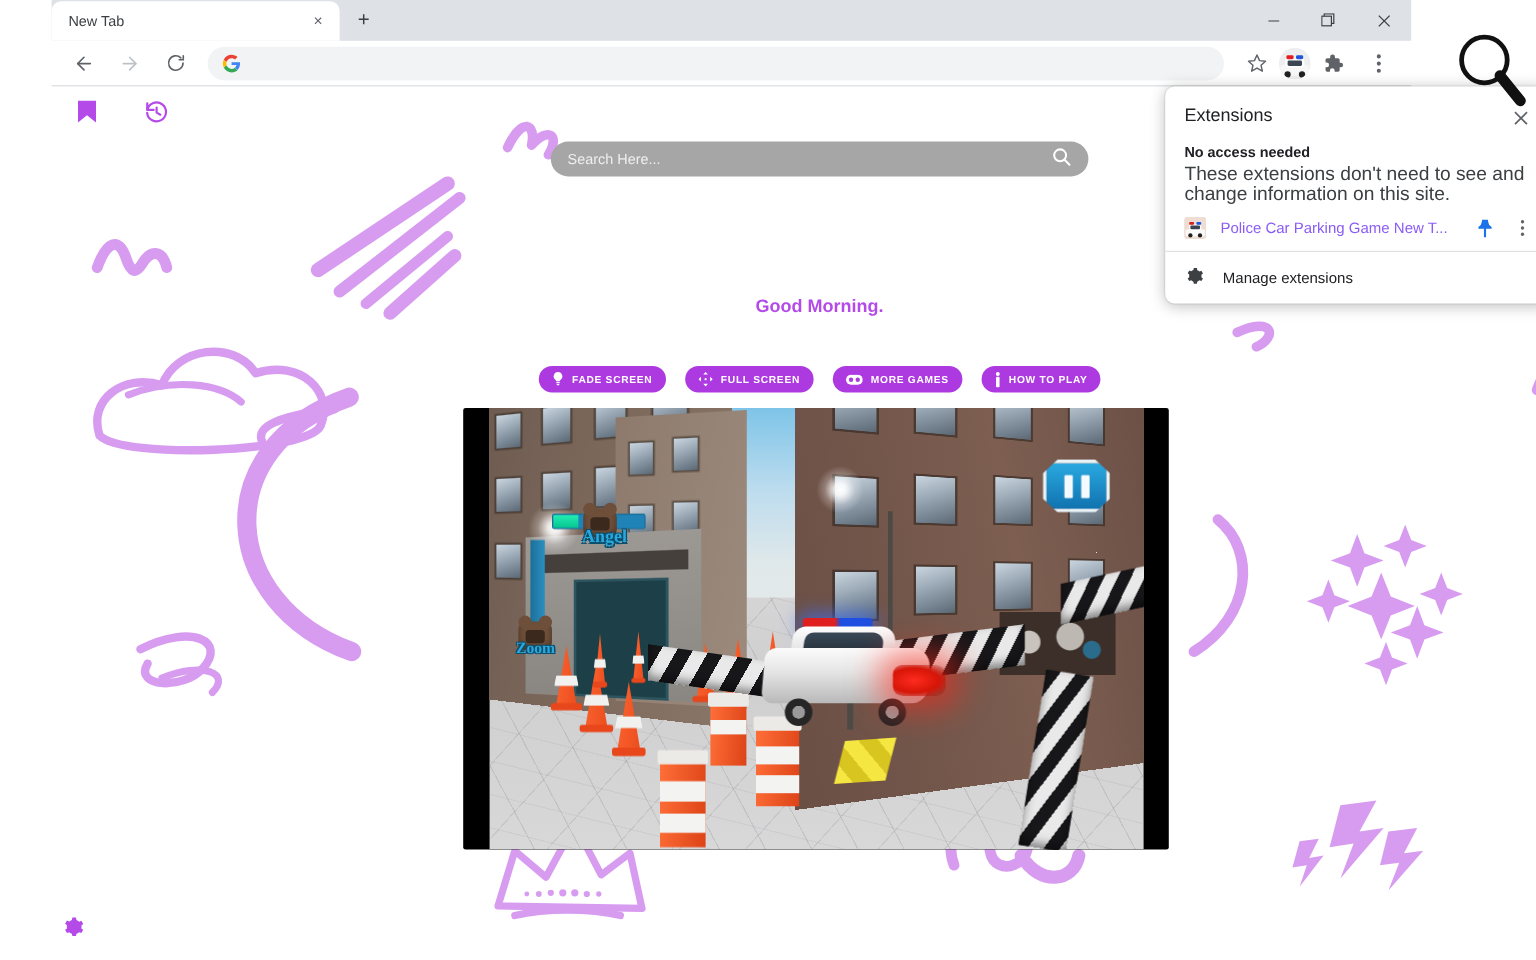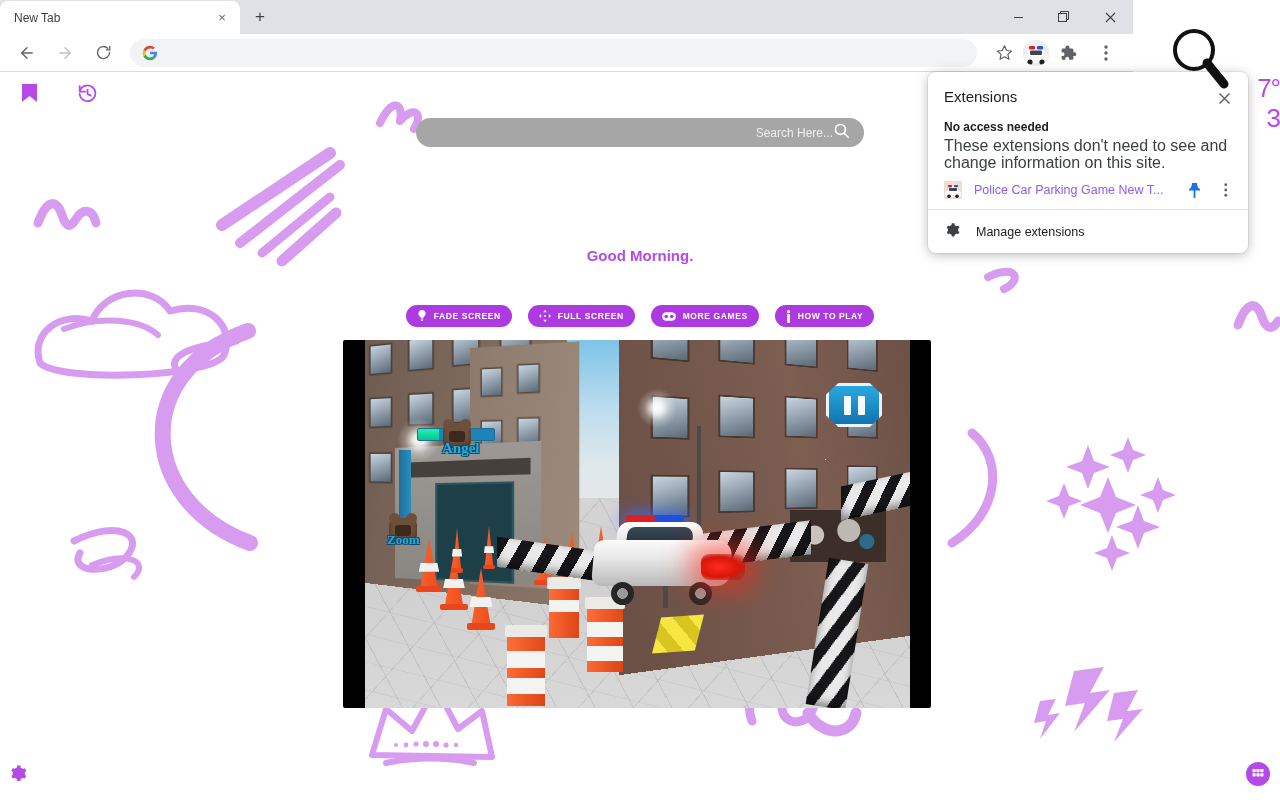--- a/index.html
+++ b/index.html
@@ -4,21 +4,21 @@
 <style>
   * { box-sizing: border-box; margin: 0; padding: 0; }
   html, body {
     width: 1280px; height: 800px;
     overflow: hidden;
     font-family: "Liberation Sans", sans-serif;
     background: #ffffff;
   }
 
   
-  .browser { width: 1133px; height: 800px; position: relative; }
+  .browser { width: 1133px; height: 800px; position: relative; margin-left: 43px; }
 
   .tabstrip {
     height: 34px; background: #dee1e6;
     display: flex; align-items: flex-end; position: relative;
   }
   .tab {
     width: 240px; height: 33px; background: #ffffff;
     border-radius: 8px 8px 0 0;
     display: flex; align-items: center;
     padding: 0 10px 0 14px; position: relative;
@@ -91,21 +91,20 @@
   .searchwrap {
     position: absolute; left: 416px; top: 45px;
     width: 448px; height: 29px;
     background: #a6a6a6; border-radius: 15px;
     display: flex; align-items: center; padding: 0 14px;
   }
   .searchwrap input {
     flex: 1; border: none; outline: none; background: transparent;
     font-size: 12px; color: #ffffff;
     font-family: "Liberation Sans", sans-serif;
-    text-align: right;
   }
   .searchwrap input::placeholder { color: #efefef; }
 
   .greeting {
     position: absolute; left: 0; top: 174px; width: 1280px;
     text-align: center; font-size: 15px; font-weight: bold;
     color: #b44ae8;
   }
 
   .gamebtns {

